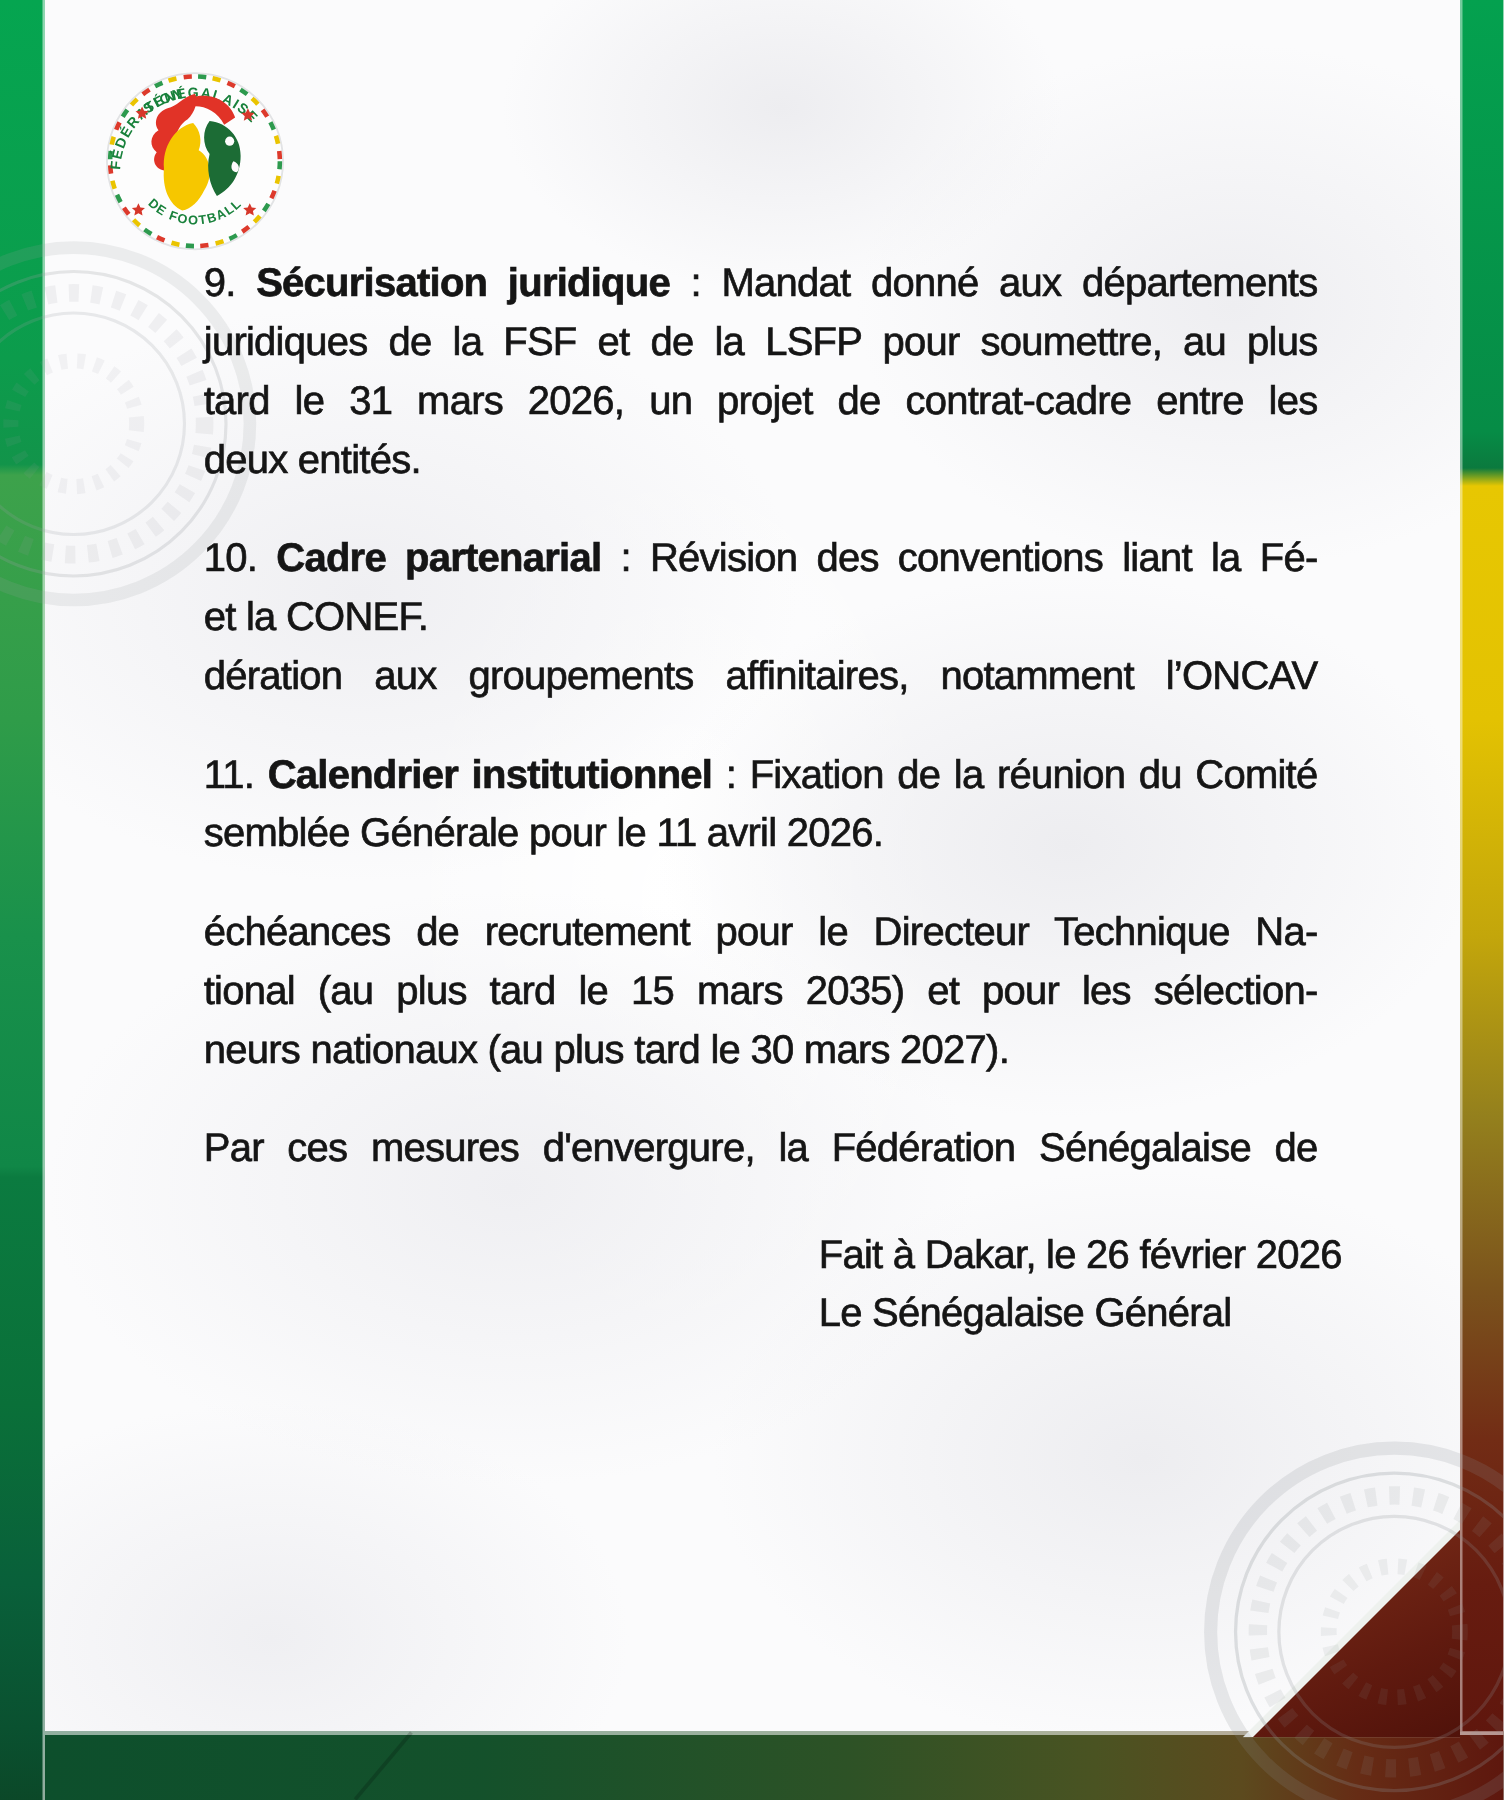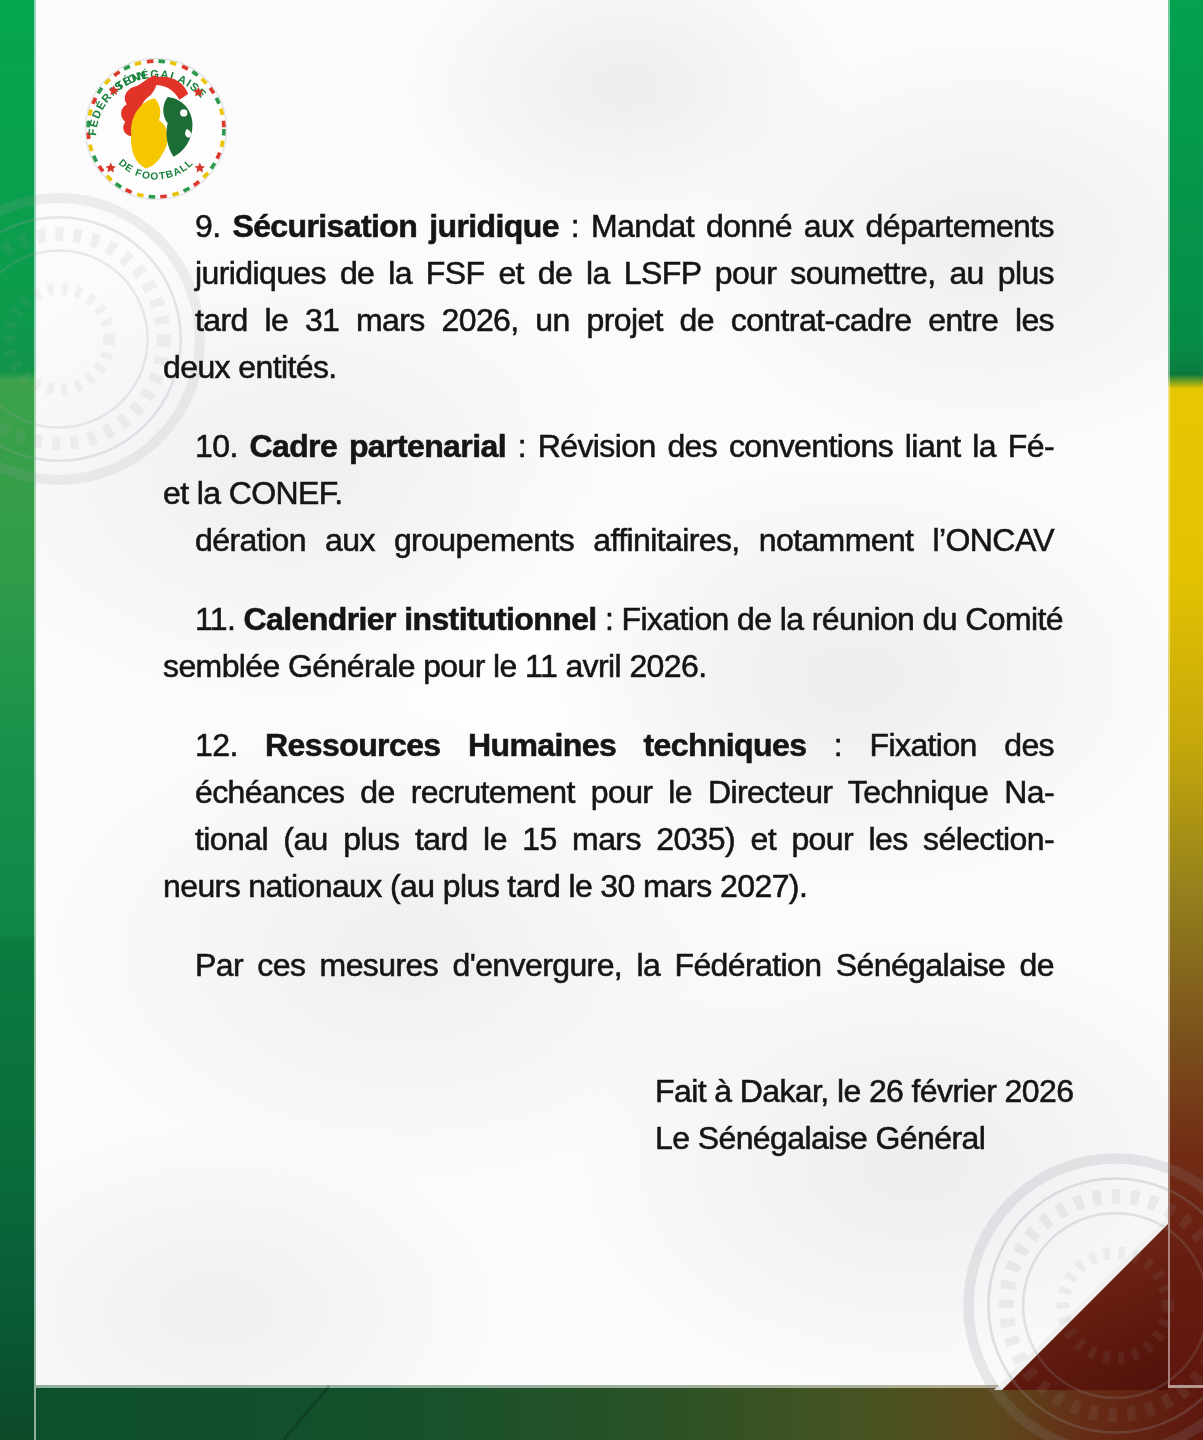--- a/index.html
+++ b/index.html
@@ -80,23 +80,23 @@
 
   
   .content {
     position:absolute; z-index:5; left:163px; top:203px; width:891px;
     color:#151515;
     font-size:32px; line-height:47px; letter-spacing:-0.6px;
     -webkit-text-stroke:0.55px;
   }
   .para { margin:0 0 32px 0; }
   .line { display:block; white-space:nowrap; }
-  .jline { text-align:justify; text-align-last:justify;margin-left:32px; }
+  .jline { text-align:justify; text-align-last:justify; }
   .para b { font-weight:700; }
-  .sig { margin-top:79px; padding-left:492px; }
+  .sig { margin-top:38px; padding-left:492px; }
 </style>
 </head>
 <body>
 
 <div class="page">
 
   <div class="texture"></div>
 
   <div class="strip strip-left"></div>
   <div class="strip strip-right"></div>
@@ -171,21 +171,20 @@
       <span class="line">et la CONEF.</span>
       <span class="line jline">dération aux groupements affinitaires, notamment l’ONCAV</span>
     </p>
 
     <p class="para">
       <span class="line jline"><span>11. </span><b>Calendrier institutionnel</b><span> : Fixation de la réunion du Comité</span></span>
       <span class="line">semblée Générale pour le 11 avril 2026.</span>
     </p>
 
     <p class="para">
-      <span class="line jline"><span>12. </span><b>Ressources Humaines techniques</b><span> : Fixation des</span></span>
       <span class="line jline">échéances de recrutement pour le Directeur Technique Na-</span>
       <span class="line jline">tional (au plus tard le 15 mars 2035) et pour les sélection-</span>
       <span class="line">neurs nationaux (au plus tard le 30 mars 2027).</span>
     </p>
 
     <p class="para">
       <span class="line jline"><span>Par ces mesures d'envergure, la Fédération Sénégalaise de</span></span>
     </p>
 
     <div class="sig">

